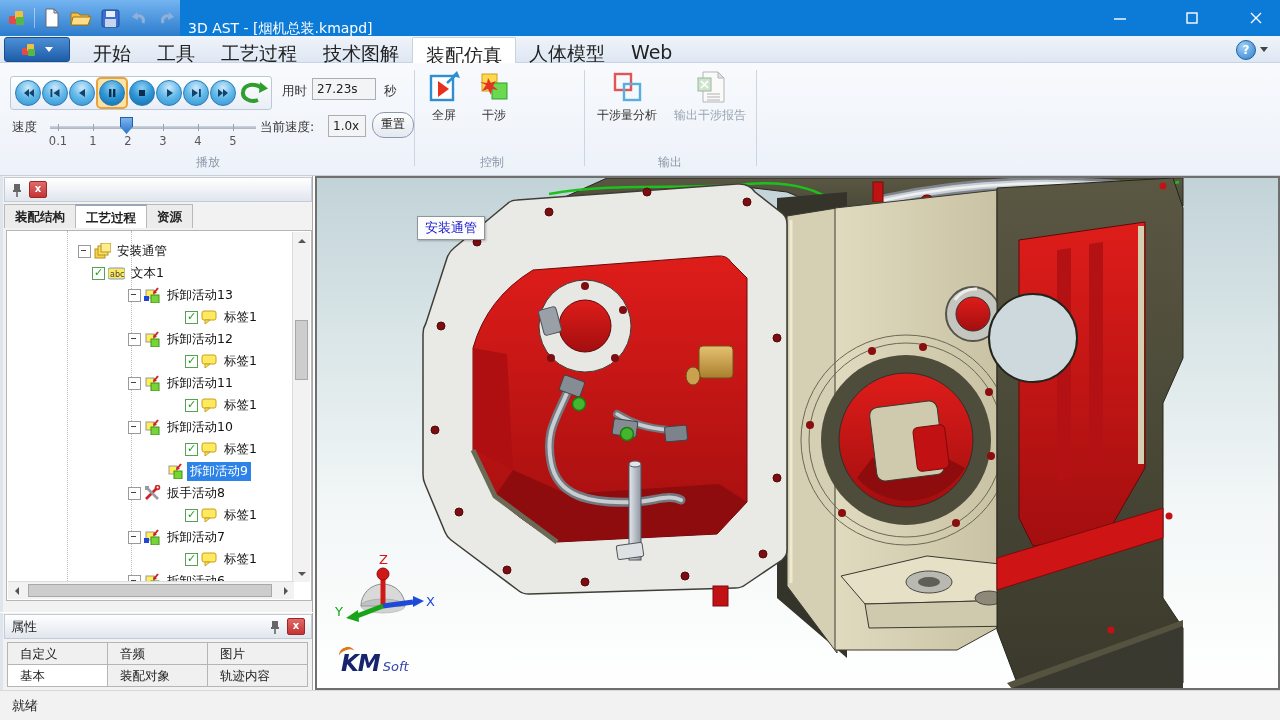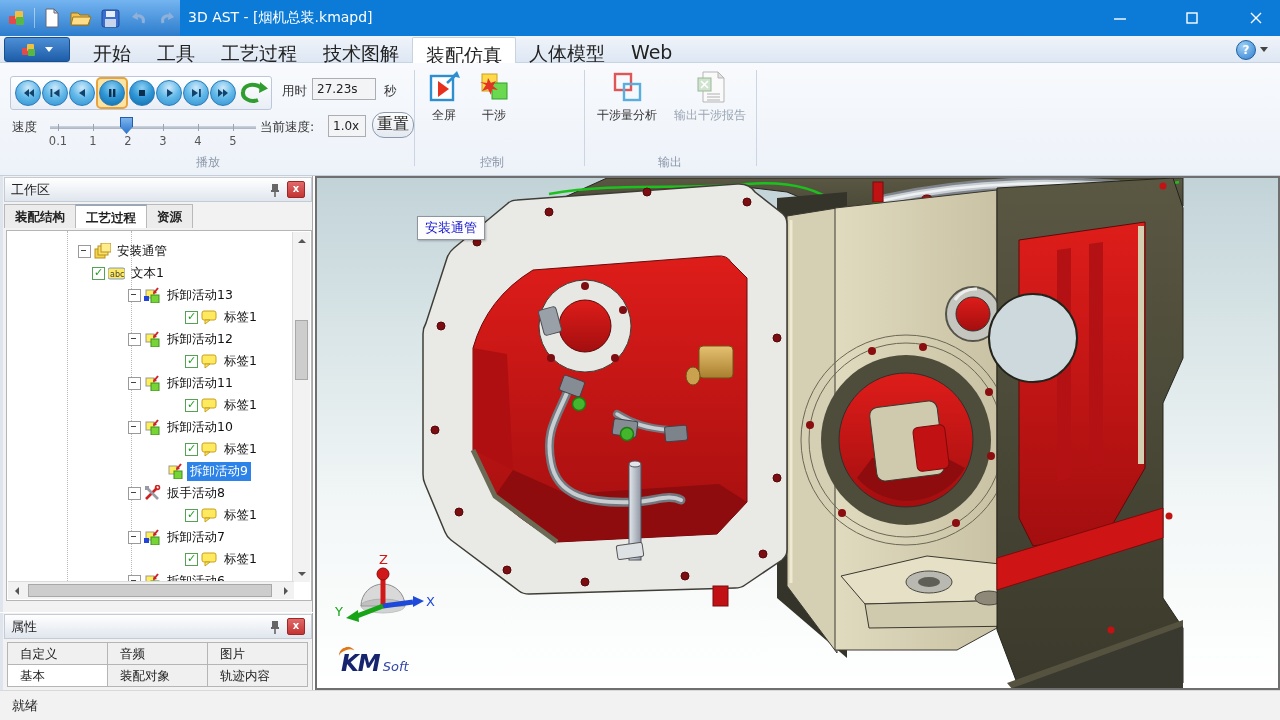--- a/index.html
+++ b/index.html
@@ -4,21 +4,21 @@
 <style>
   html,body{margin:0;padding:0;background:#888;}
   #app{position:relative;width:1280px;height:720px;font-family:"DejaVu Sans","Liberation Sans",sans-serif;overflow:hidden;background:#fff;font-size:13px;color:#222;}
   .abs{position:absolute;}
   
   #titlebar{left:0;top:0;width:1280px;height:36px;background:#0b7bd7;}
   #qat{left:0;top:0;width:180px;height:36px;background:linear-gradient(#74b4f0,#2c7ccd);display:flex;align-items:center;padding-left:5px;gap:5px;box-sizing:border-box;}
   .qicon{width:24px;height:24px;border-radius:3px;display:flex;align-items:center;justify-content:center;}
   .qicon svg{display:block;}
   .qsep{width:1px;height:20px;background:rgba(255,255,255,.45);}
-  #title-text{left:188px;top:9px;color:#fff;font-size:14px;white-space:nowrap;}
+  #title-text{left:188px;top:20px;color:#fff;font-size:14px;white-space:nowrap;}
   .winbtn{top:0;width:48px;height:36px;display:flex;align-items:center;justify-content:center;}
   
   #tabstrip{left:0;top:36px;width:1280px;height:27px;background:linear-gradient(#f0f4fa,#dde7f3);border-bottom:1px solid #c9d4e2;box-sizing:border-box;}
   #appbtn{left:4px;top:1px;width:66px;height:25px;background:linear-gradient(#4d8fd6,#1d5da8);border:1px solid #1a4f8f;border-radius:3px;display:flex;align-items:center;justify-content:center;gap:6px;box-sizing:border-box;}
   .caret{width:0;height:0;border-left:4px solid transparent;border-right:4px solid transparent;border-top:5px solid #fff;}
   .rtabs{left:80px;top:0;height:27px;display:flex;}
   .rtab{padding:5px 13px 4px;font-size:19px;color:#222;white-space:nowrap;}
   .rtab.active{background:#fff;border:1px solid #c8d2e0;border-bottom:none;border-radius:2px 2px 0 0;margin-top:1px;}
   #helpbtn{left:1236px;top:3px;width:38px;height:21px;display:flex;align-items:center;gap:4px;}
   .helpcircle{width:18px;height:18px;border-radius:50%;background:radial-gradient(circle at 35% 30%,#9fd0f5,#2f7fd0);border:1px solid #1e5fa0;color:#fff;font-weight:bold;font-size:12px;display:flex;align-items:center;justify-content:center;}
@@ -28,21 +28,21 @@
   .rsep{top:7px;width:1px;height:96px;background:#ccd5e2;}
   .grp-label{top:91px;font-size:12px;color:#8b97a8;text-align:center;}
   #pb-panel{left:10px;top:13px;width:262px;height:34px;border:1px solid #bcc8d9;border-radius:3px;background:linear-gradient(#ffffff,#e9eef6);display:flex;align-items:center;padding:0 4px;gap:1px;box-sizing:border-box;}
   .pbtn{width:26px;height:26px;border-radius:50%;background:radial-gradient(circle at 50% 28%,#cfe9fa,#62b9e9 48%,#2e8fd0);border:1px solid #2a7ab8;display:flex;align-items:center;justify-content:center;box-sizing:border-box;flex:none;}
   .pbtn.dark{background:radial-gradient(circle at 50% 28%,#8fd0f2,#2f97d6 48%,#0f68a8);}
   .pbtn svg{display:block;}
   .psel{border:2px solid #e8a33d;border-radius:5px;background:#fbe3a3;padding:1px;flex:none;}
   .loopbtn{width:32px;height:28px;display:flex;align-items:center;justify-content:center;flex:none;}
   .rlabel{font-size:12.5px;color:#333;}
   .vbox{border:1px solid #abadb3;background:#fff;font-size:12px;color:#222;line-height:20px;padding:0 4px;box-sizing:border-box;}
-  .btn{border:1px solid #8a9bb0;background:linear-gradient(#fdfdfd,#e4e9f0);font-size:16px;text-align:center;line-height:22px;border-radius:12px;}
+  .btn{border:1px solid #8a9bb0;background:linear-gradient(#fdfdfd,#e4e9f0);font-size:12px;text-align:center;line-height:22px;border-radius:12px;}
   .track{background:linear-gradient(#cdd4de,#a9b3c1);height:3px;}
   .tickmark{width:1px;height:7px;background:#9aa4b2;top:61px;}
   .tick-lb{top:71px;width:30px;text-align:center;font-size:11.5px;color:#555;}
   .sthumb{width:11px;height:15px;background:linear-gradient(#7db4ec,#2f77cf);border:1px solid #1f5fae;clip-path:polygon(0 0,100% 0,100% 58%,50% 100%,0 58%);}
   .bigbtn{top:7px;height:66px;display:flex;flex-direction:column;align-items:center;gap:3px;}
   .bigbtn .cap{font-size:12px;color:#333;white-space:nowrap;}
   .bigbtn.disabled .cap{color:#9aa5b2;}
   
   #wspanel{left:0;top:176px;width:313px;height:436px;background:#f2f2f2;border-right:1px solid #a9a9a9;border-left:3px solid #dfe5ec;box-sizing:border-box;}
   .phdr{left:1px;top:1px;width:308px;height:25px;background:linear-gradient(#ffffff,#e0e6ee);border:1px solid #c5cbd4;box-sizing:border-box;display:flex;align-items:center;padding:0 6px;gap:6px;}
@@ -290,21 +290,20 @@
         <path d="M14,24 h13 M14,27 h13 M14,30 h13" stroke="#c9c9c9" stroke-width="1.4"></path>
       </svg>
       <span class="cap">输出干涉报告</span>
     </div>
     <div class="abs grp-label" style="left:612px;width:116px;">输出</div>
     <div class="abs rsep" style="left:756px;"></div>
   </div>
 
   <div class="abs" id="wspanel">
     <div class="abs phdr">
-      <span class="ttl">工作区</span>
       <svg width="12" height="14">
           <rect x="3" y="1" width="6" height="6" fill="#666"></rect>
           <rect x="2" y="7" width="8" height="2" fill="#666"></rect>
           <line x1="6" y1="9" x2="6" y2="14" stroke="#666" stroke-width="1.6"></line>
         </svg>
       <span class="closebox">x</span>
     </div>
     <div class="abs wtabs">
       <div class="wtab">装配结构</div>
       <div class="wtab active">工艺过程</div>

